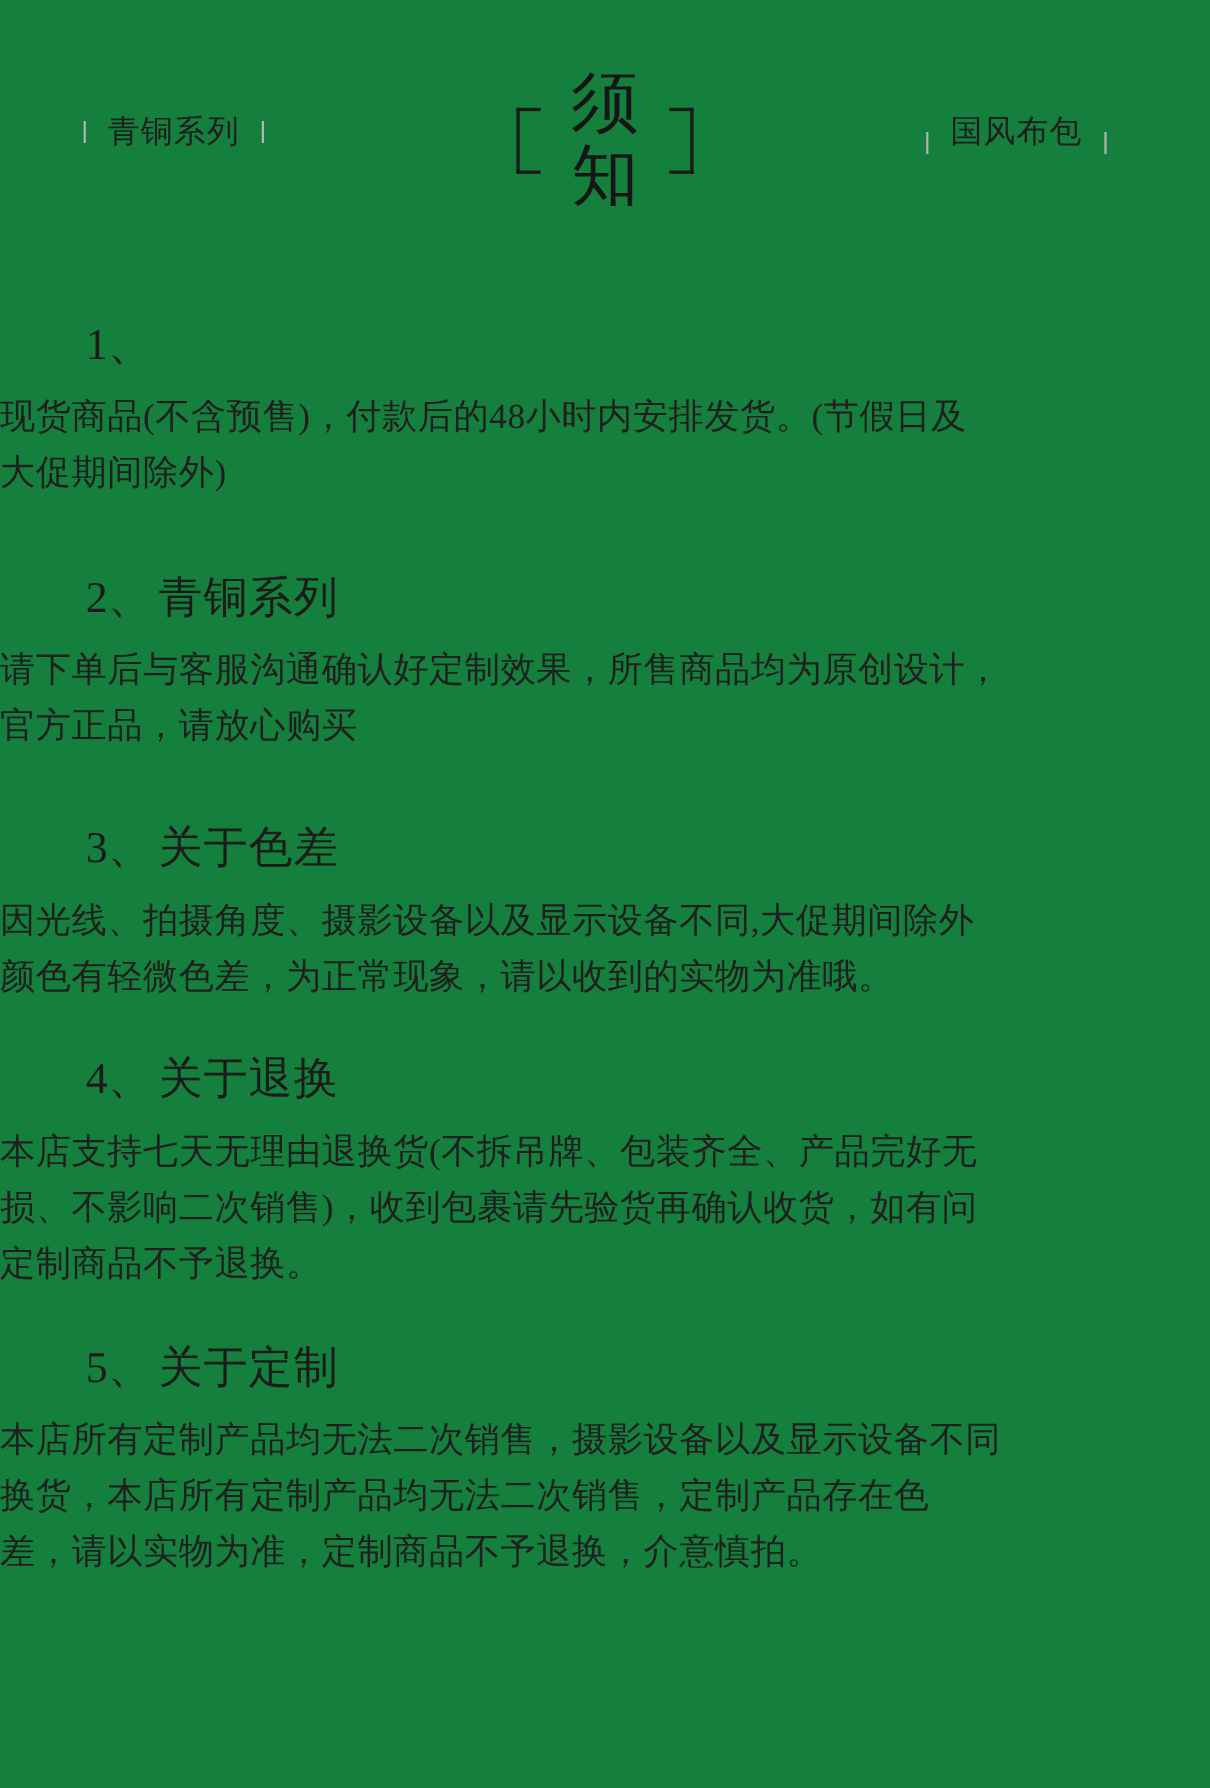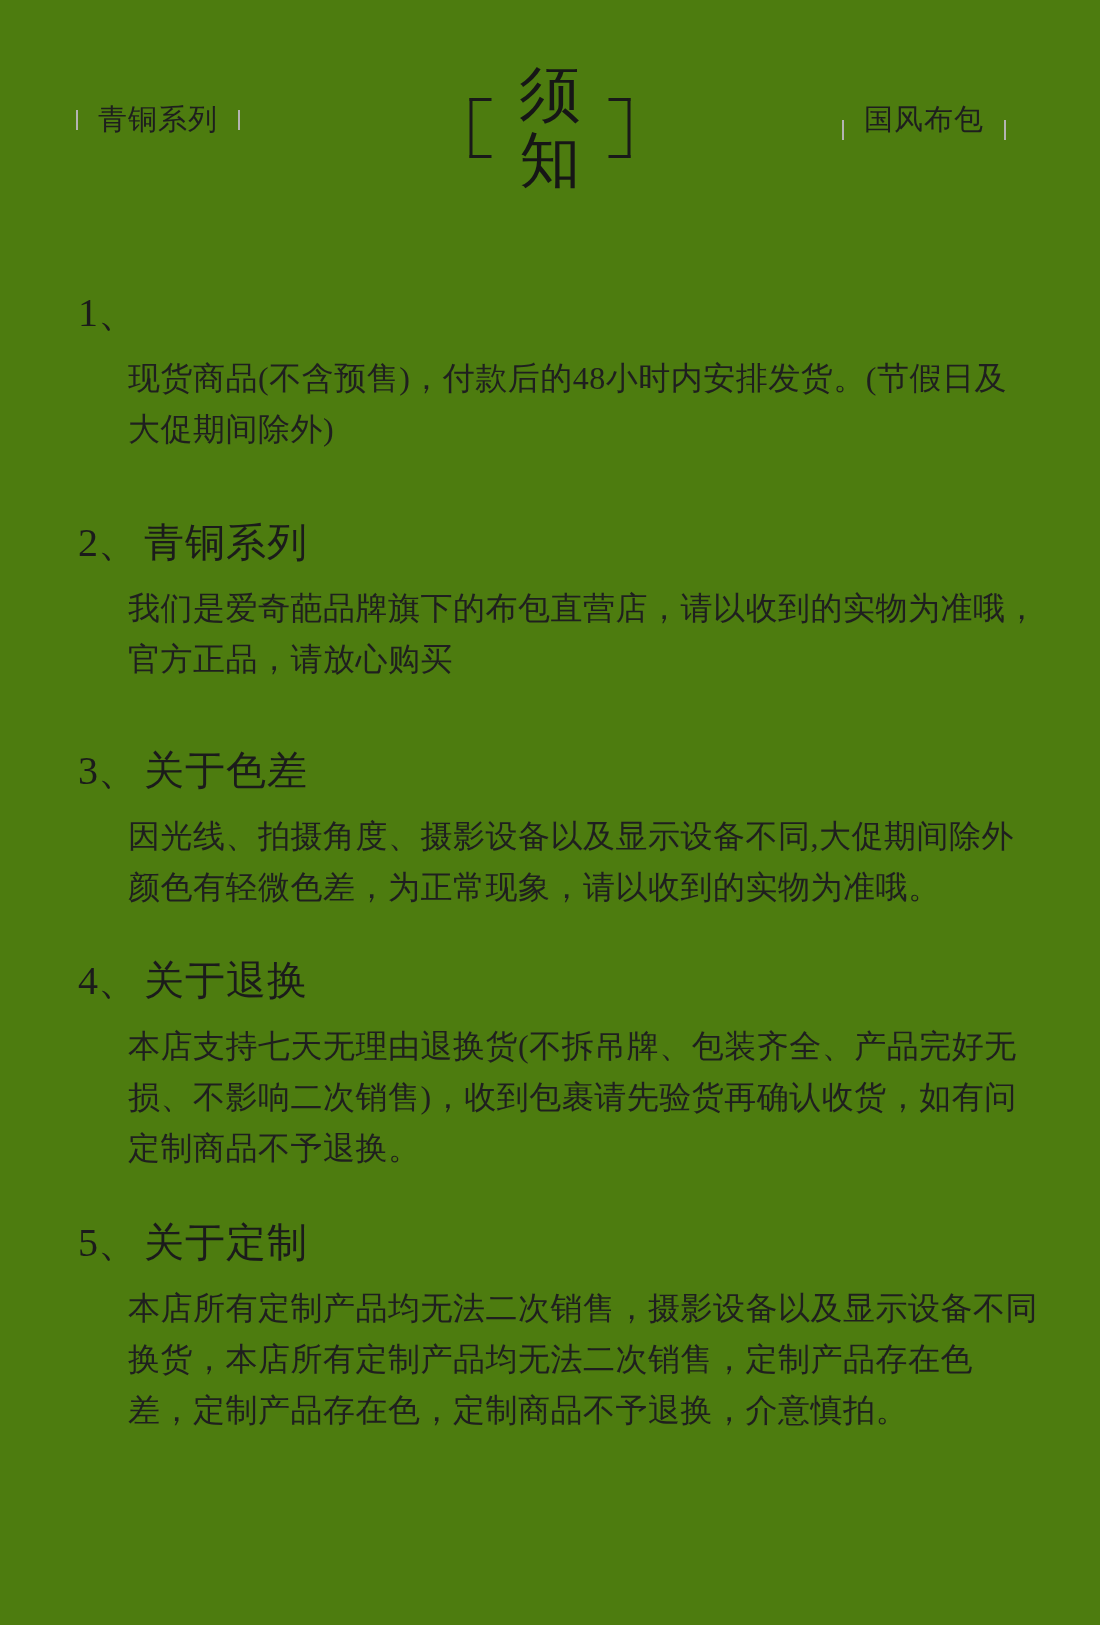--- a/index.html
+++ b/index.html
@@ -4,21 +4,21 @@
 <style>
   html, body {
     margin: 0;
     padding: 0;
     background: #ffffff;
   }
   .page {
     position: relative;
     width: 1100px;
     height: 1625px;
-    background: #4d7c0f;
+    background: #15803d;
     font-family: "Liberation Serif", "DejaVu Serif", serif;
     color: #1b1b1b;
     overflow: hidden;
   }
 
   
   .side-label {
     position: absolute;
     top: 100px;
     height: 40px;
@@ -75,21 +75,20 @@
     line-height: 44px;
     font-weight: 500;
     color: #1b1b1b;
     display: flex;
     align-items: baseline;
   }
   .sec-num { margin-right: 6px; }
   .sec-title { letter-spacing: 1px; }
   .sec-body {
     margin-top: 18px;
-    padding-left: 128px;
     font-size: 32px;
     line-height: 51px;
     color: #1f1f1f;
     letter-spacing: 0.5px;
   }
   .body-line { white-space: nowrap; }
 
   #section-1 { top: 291px; }
   #section-2 { top: 521px; }
   #section-3 { top: 749px; }
@@ -133,21 +132,21 @@
       <div class="body-line">大促期间除外)</div>
     </div>
   </section>
 
   <section class="notice-section" id="section-2">
     <h2 class="sec-heading">
       <span class="sec-num">2、</span>
       <span class="sec-title">青铜系列</span>
     </h2>
     <div class="sec-body">
-      <div class="body-line">我们是爱奇葩品牌旗下的布包直营店，请以收到的实物为准哦，</div>
+      <div class="body-line">请下单后与客服沟通确认好定制效果，所售商品均为原创设计，</div>
       <div class="body-line">官方正品，请放心购买</div>
     </div>
   </section>
 
   <section class="notice-section" id="section-3">
     <h2 class="sec-heading">
       <span class="sec-num">3、</span>
       <span class="sec-title">关于色差</span>
     </h2>
     <div class="sec-body">
@@ -169,17 +168,17 @@
   </section>
 
   <section class="notice-section" id="section-5">
     <h2 class="sec-heading">
       <span class="sec-num">5、</span>
       <span class="sec-title">关于定制</span>
     </h2>
     <div class="sec-body">
       <div class="body-line">本店所有定制产品均无法二次销售，摄影设备以及显示设备不同</div>
       <div class="body-line">换货，本店所有定制产品均无法二次销售，定制产品存在色</div>
-      <div class="body-line">差，定制产品存在色，定制商品不予退换，介意慎拍。</div>
+      <div class="body-line">差，请以实物为准，定制商品不予退换，介意慎拍。</div>
     </div>
   </section>
 
 </div>
 
 </body></html>

